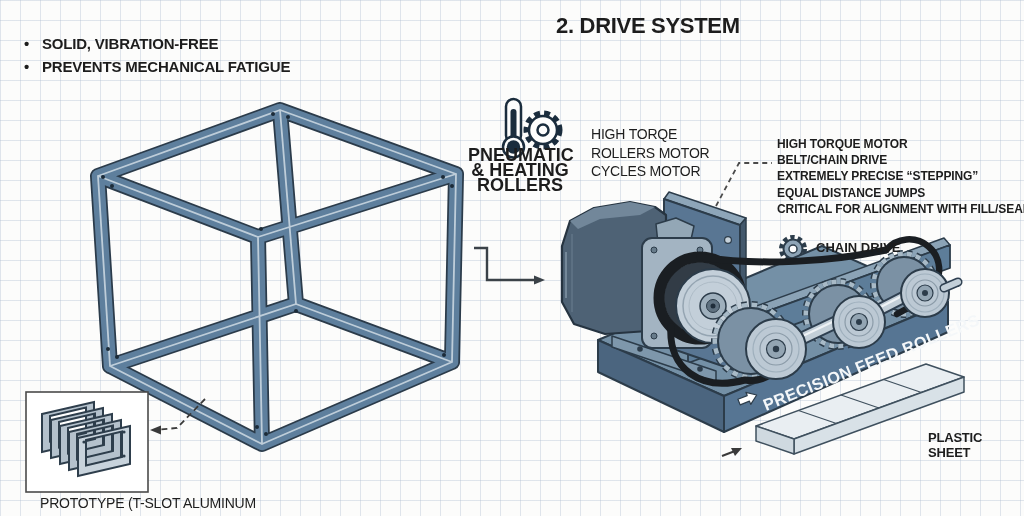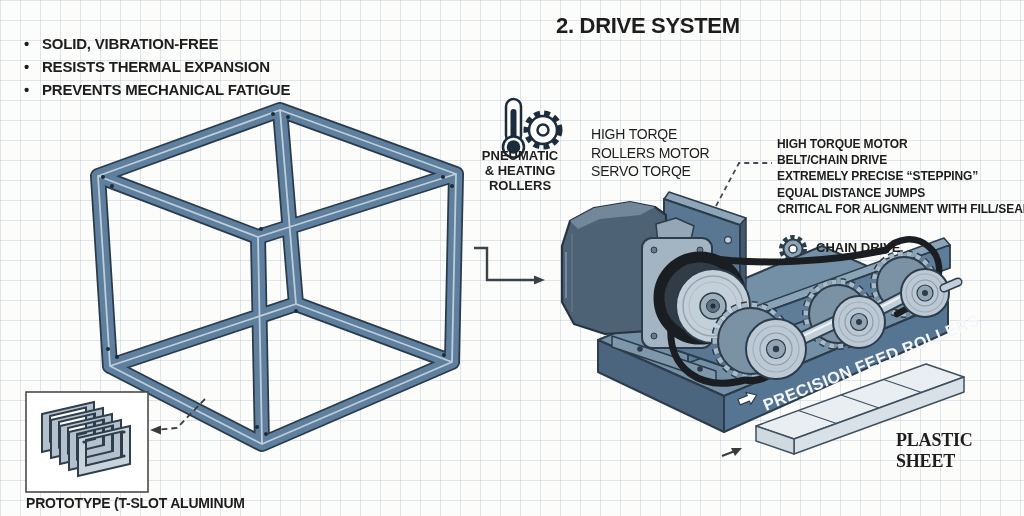--- a/index.html
+++ b/index.html
@@ -12,26 +12,26 @@
     background-size:20px 20px;
     font-family:"Liberation Sans", sans-serif;
     color:#1d1d1d;
   }
   .abs{position:absolute;}
   .bullets{left:24px;top:12px;font-size:15px;line-height:23px;font-weight:bold;letter-spacing:-.2px;margin-top:20px;}
   .bullet-line{white-space:nowrap;}
   .bullet-dot{display:inline-block;width:14px;}
   .material{margin-left:14px;font-size:13px;letter-spacing:-.2px;}
   .title{left:556px;top:13px;font-size:22px;font-weight:bold;letter-spacing:-.3px;}
-  .pneu{left:468px;top:148px;width:104px;text-align:center;font-size:13px;line-height:15px;font-weight:bold;}
+  .pneu{left:468px;top:148px;width:104px;text-align:center;font-size:18px;line-height:15px;font-weight:bold;}
   .motorlbl{left:591px;top:125px;font-size:14px;line-height:18.5px;font-weight:normal;letter-spacing:-.2px;}
   .notes{left:777px;top:136px;font-size:12px;line-height:16.2px;font-weight:bold;letter-spacing:-.1px;white-space:nowrap;}
   .chain{left:816px;top:240px;font-size:13px;font-weight:bold;text-align:right;}
-  .sheetlbl{left:896px;top:430px;font-size:18px;font-weight:bold;letter-spacing:-.2px;font-family:Liberation Serif, serif;}
-  .proto{left:26px;top:495px;font-size:14px;font-weight:bold;letter-spacing:-.2px;text-align:center;}
+  .sheetlbl{left:928px;top:430px;font-size:13px;font-weight:bold;letter-spacing:-.2px;}
+  .proto{left:40px;top:495px;font-size:14px;font-weight:normal;letter-spacing:-.2px;text-align:center;}
   svg{position:absolute;left:0;top:0;}
 </style>
 </head>
 <body>
 
 <div class="stage">
 
   <svg width="1024" height="516" viewBox="0 0 1024 516">
 
     <g stroke-linecap="round" stroke-linejoin="round" fill="none">
@@ -228,40 +228,36 @@
     <path d="M716,206 L739,163 L772,163" stroke="#4a4a4a" stroke-width="1.8" stroke-dasharray="5 4" fill="none"></path>
   </svg>
 
   <div class="abs bullets">
     <div class="bullet-line">
       <span class="bullet-dot">•</span>
       <span>SOLID, VIBRATION-FREE</span>
     </div>
     <div class="bullet-line">
       <span class="bullet-dot">•</span>
-      <span>RESISTS THERMAL EXPANSION</span>
-    </div>
-    <div class="bullet-line">
-      <span class="bullet-dot">•</span>
       <span>PREVENTS MECHANICAL FATIGUE</span>
     </div>
   </div>
 
   <div class="abs title">2. DRIVE SYSTEM</div>
 
   <div class="abs pneu">
     <div>PNEUMATIC</div>
     <div>&amp; HEATING</div>
     <div>ROLLERS</div>
   </div>
 
   <div class="abs motorlbl">
     <div>HIGH TORQE</div>
     <div>ROLLERS MOTOR</div>
-    <div>SERVO TORQE</div>
+    <div>CYCLES MOTOR</div>
   </div>
 
   <div class="abs notes">
     <div>HIGH TORQUE MOTOR</div>
     <div>BELT/CHAIN DRIVE</div>
     <div>EXTREMELY PRECISE “STEPPING”</div>
     <div>EQUAL DISTANCE JUMPS</div>
     <div>CRITICAL FOR ALIGNMENT WITH FILL/SEAL</div>
   </div>
 

